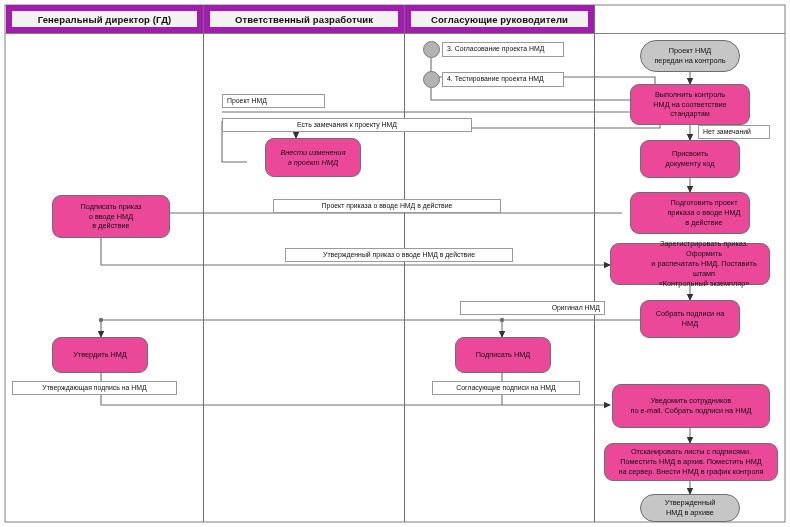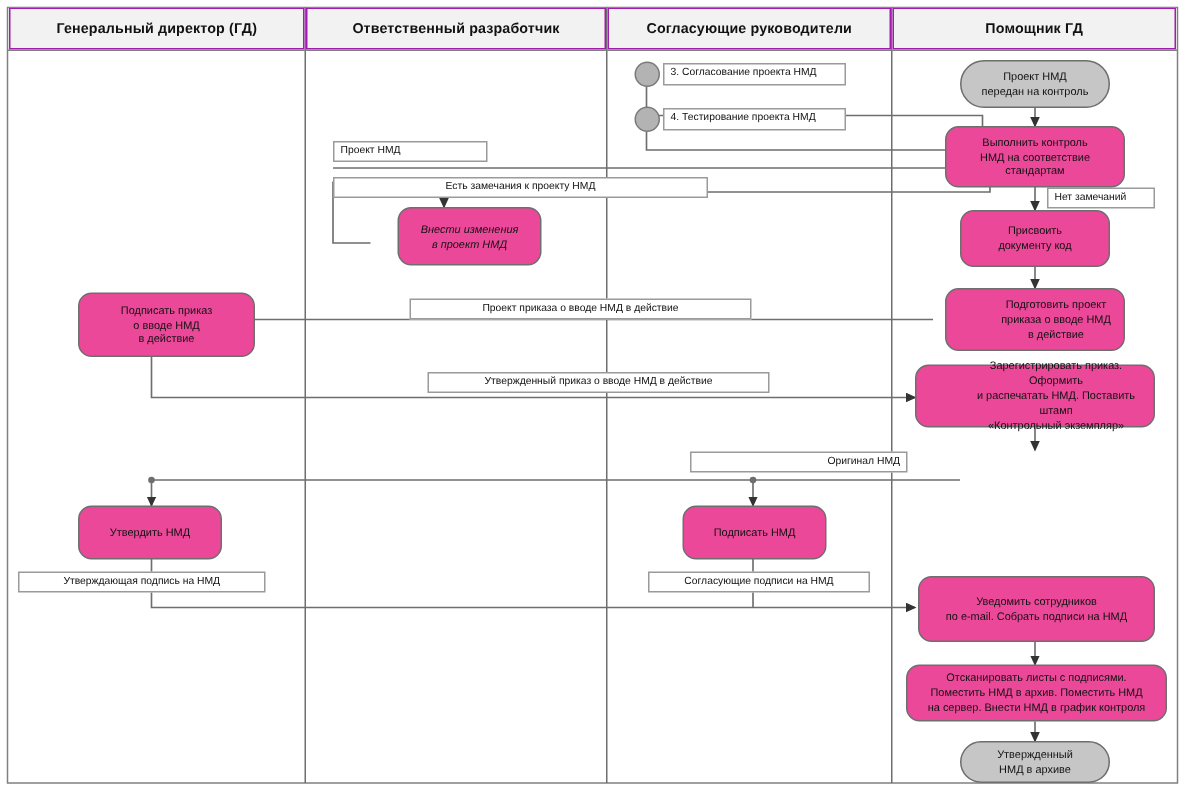--- a/index.html
+++ b/index.html
@@ -4,21 +4,21 @@
 <style>
   html,body{margin:0;padding:0;background:#ffffff;}
   #root{
     position:relative;width:790px;height:527px;
     font-family:"Liberation Sans","DejaVu Sans",sans-serif;
     background:#ffffff;overflow:hidden;
   }
   #svg-layer{position:absolute;left:0;top:0;width:790px;height:527px;}
   .lane-header{
     position:absolute;top:5px;height:28px;
-    background:#f2f2f2;border:1px solid #a21caf;
+    background:#f2f2f2;border:6px solid #a21caf;
     display:flex;align-items:center;justify-content:center;
     font-size:9.5px;font-weight:bold;color:#111;
     letter-spacing:.1px;box-sizing:border-box;
   }
   .node{
     position:absolute;box-sizing:border-box;
     background:#ec4899;border:1px solid #6e6e6e;border-radius:9px;
     display:flex;align-items:center;justify-content:center;text-align:center;
     font-size:7.3px;color:#111;line-height:1.35;padding:2px 4px;
   }
@@ -105,23 +105,20 @@
 
   <div class="lane-header" style="left:6px;width:197px;">
     <span>Генеральный директор (ГД)</span>
   </div>
   <div class="lane-header" style="left:204px;width:200px;">
     <span>Ответственный разработчик</span>
   </div>
   <div class="lane-header" style="left:405px;width:189px;">
     <span>Согласующие руководители</span>
   </div>
-  <div class="lane-header" style="left:595px;width:189px;">
-    <span>Помощник ГД</span>
-  </div>
 
   <div class="circ" style="left:423px;top:41px;"></div>
   <div class="circ" style="left:423px;top:71px;"></div>
 
   <div class="doc l" style="left:442px;top:42px;width:122px;height:15px;">3. Согласование проекта НМД</div>
   <div class="doc l" style="left:442px;top:72px;width:122px;height:15px;">4. Тестирование проекта НМД</div>
 
   <div class="doc l" style="left:222px;top:94px;width:103px;height:14px;">Проект НМД</div>
 
   <div class="doc c" style="left:222px;top:118px;width:250px;height:14px;">Есть замечания к проекту НМД</div>
@@ -151,20 +148,23 @@
   </div>
 
   <div class="node" style="left:630px;top:192px;width:120px;height:42px;padding-left:32px;">
     <span>Подготовить проект<br>приказа о вводе НМД<br>в действие</span>
   </div>
 
   <div class="node" style="left:610px;top:243px;width:160px;height:42px;padding-left:32px;">
     <span>Зарегистрировать приказ. Оформить<br>и распечатать НМД. Поставить штамп<br>«Контрольный экземпляр»</span>
   </div>
 
+  <div class="node" style="left:640px;top:300px;width:100px;height:38px;">
+    <span>Собрать подписи на<br>НМД</span>
+  </div>
 
   <div class="node" style="left:612px;top:384px;width:158px;height:44px;">
     <span>Уведомить сотрудников<br>по e-mail. Собрать подписи на НМД</span>
   </div>
 
   <div class="node" style="left:604px;top:443px;width:174px;height:38px;">
     <span>Отсканировать листы с подписями.<br>Поместить НМД в архив. Поместить НМД<br>на сервер. Внести НМД в график контроля</span>
   </div>
 
   <div class="node term" style="left:640px;top:494px;width:100px;height:28px;">

